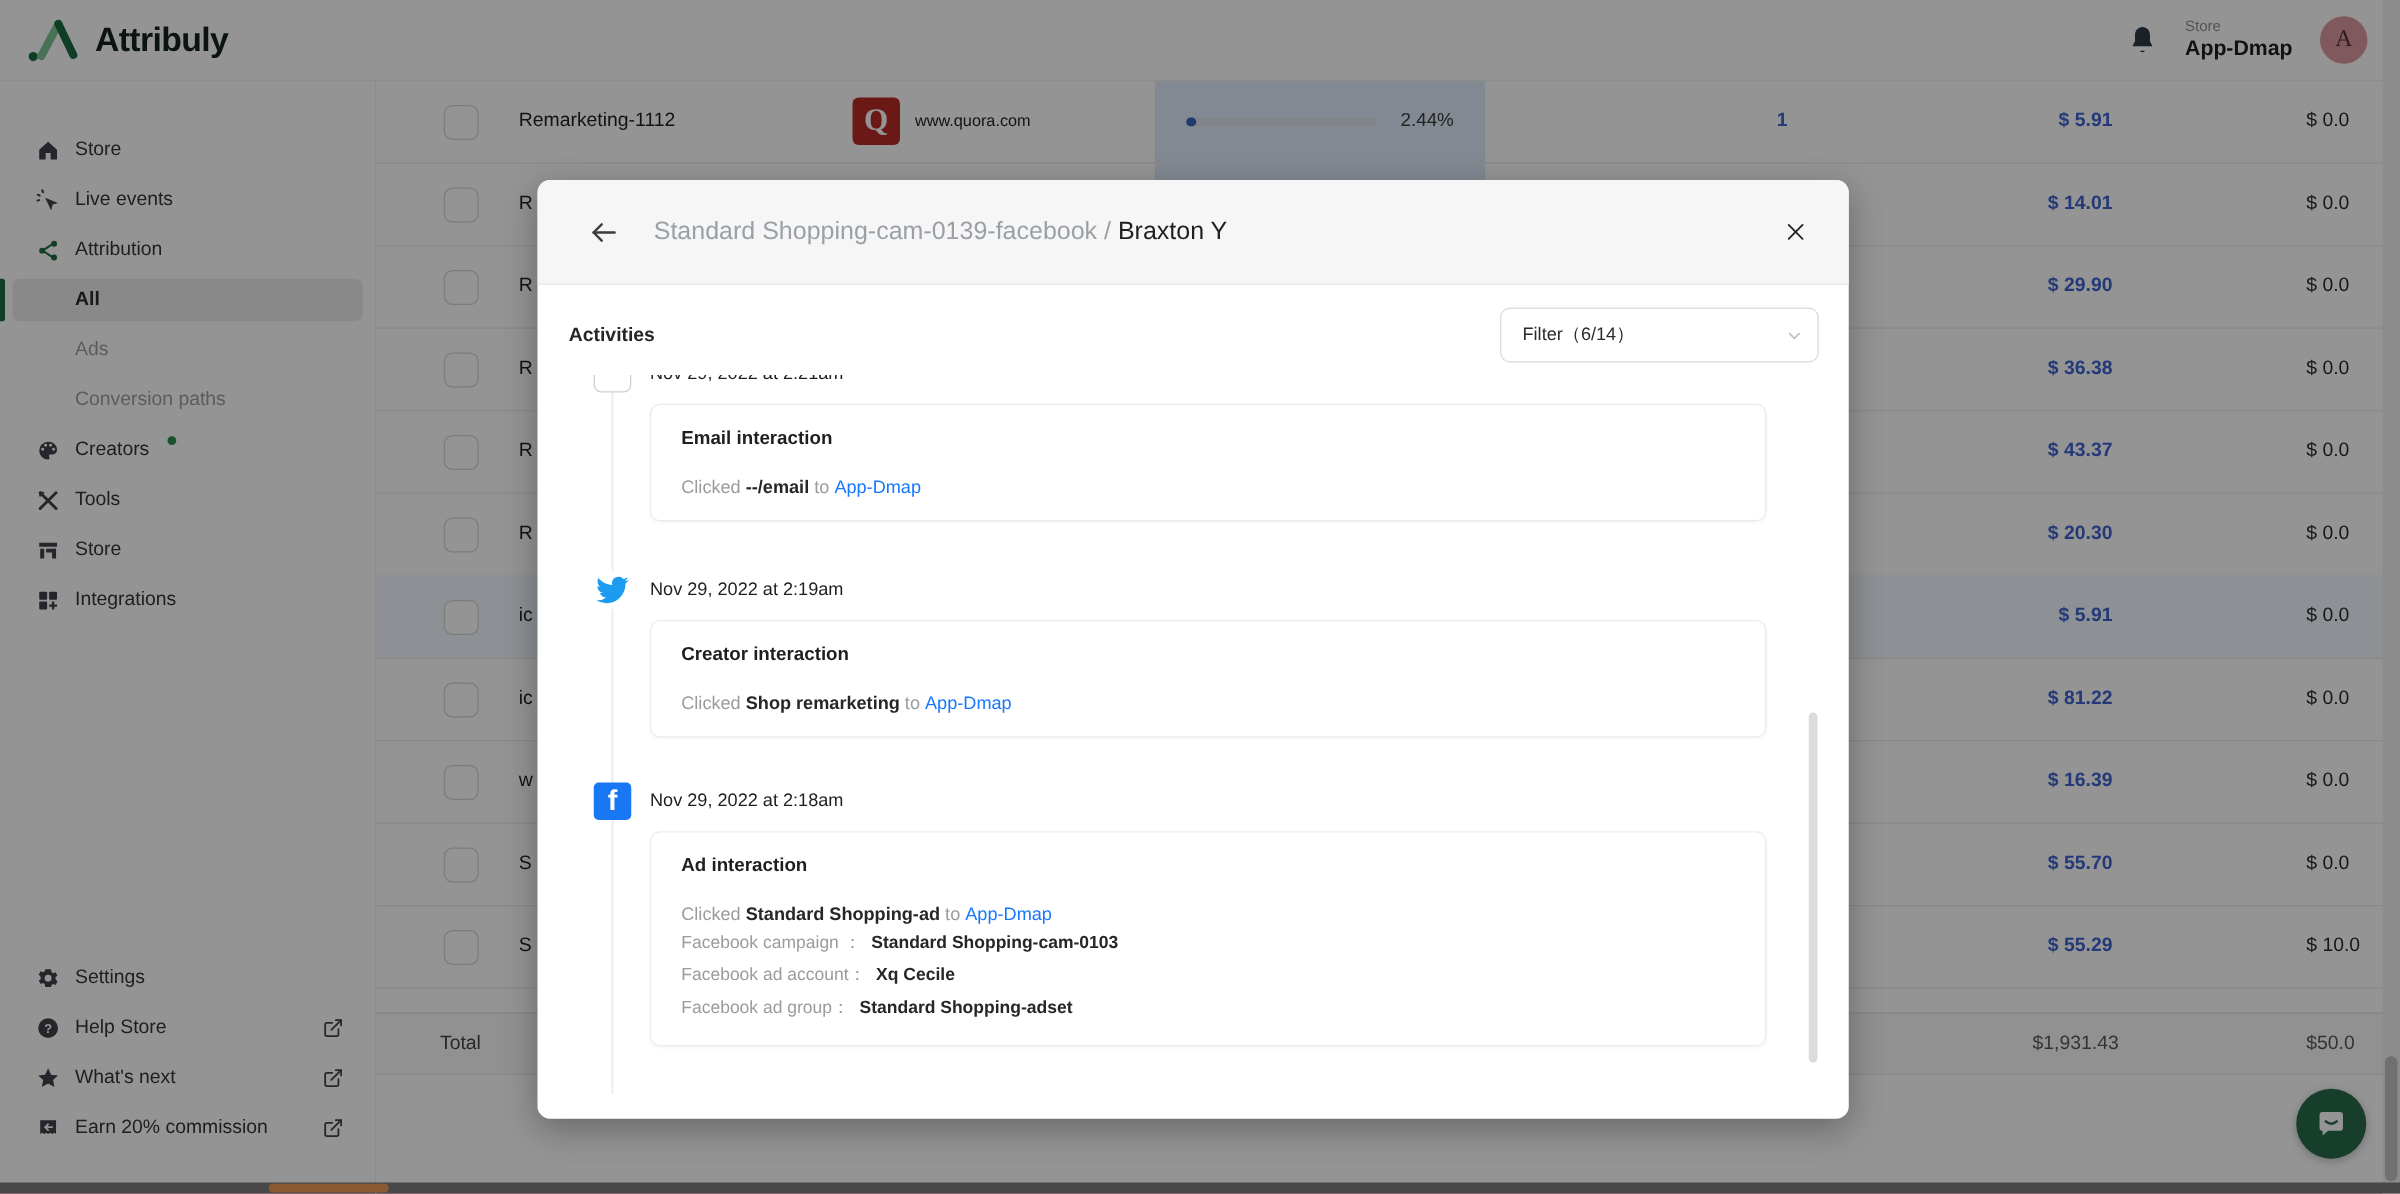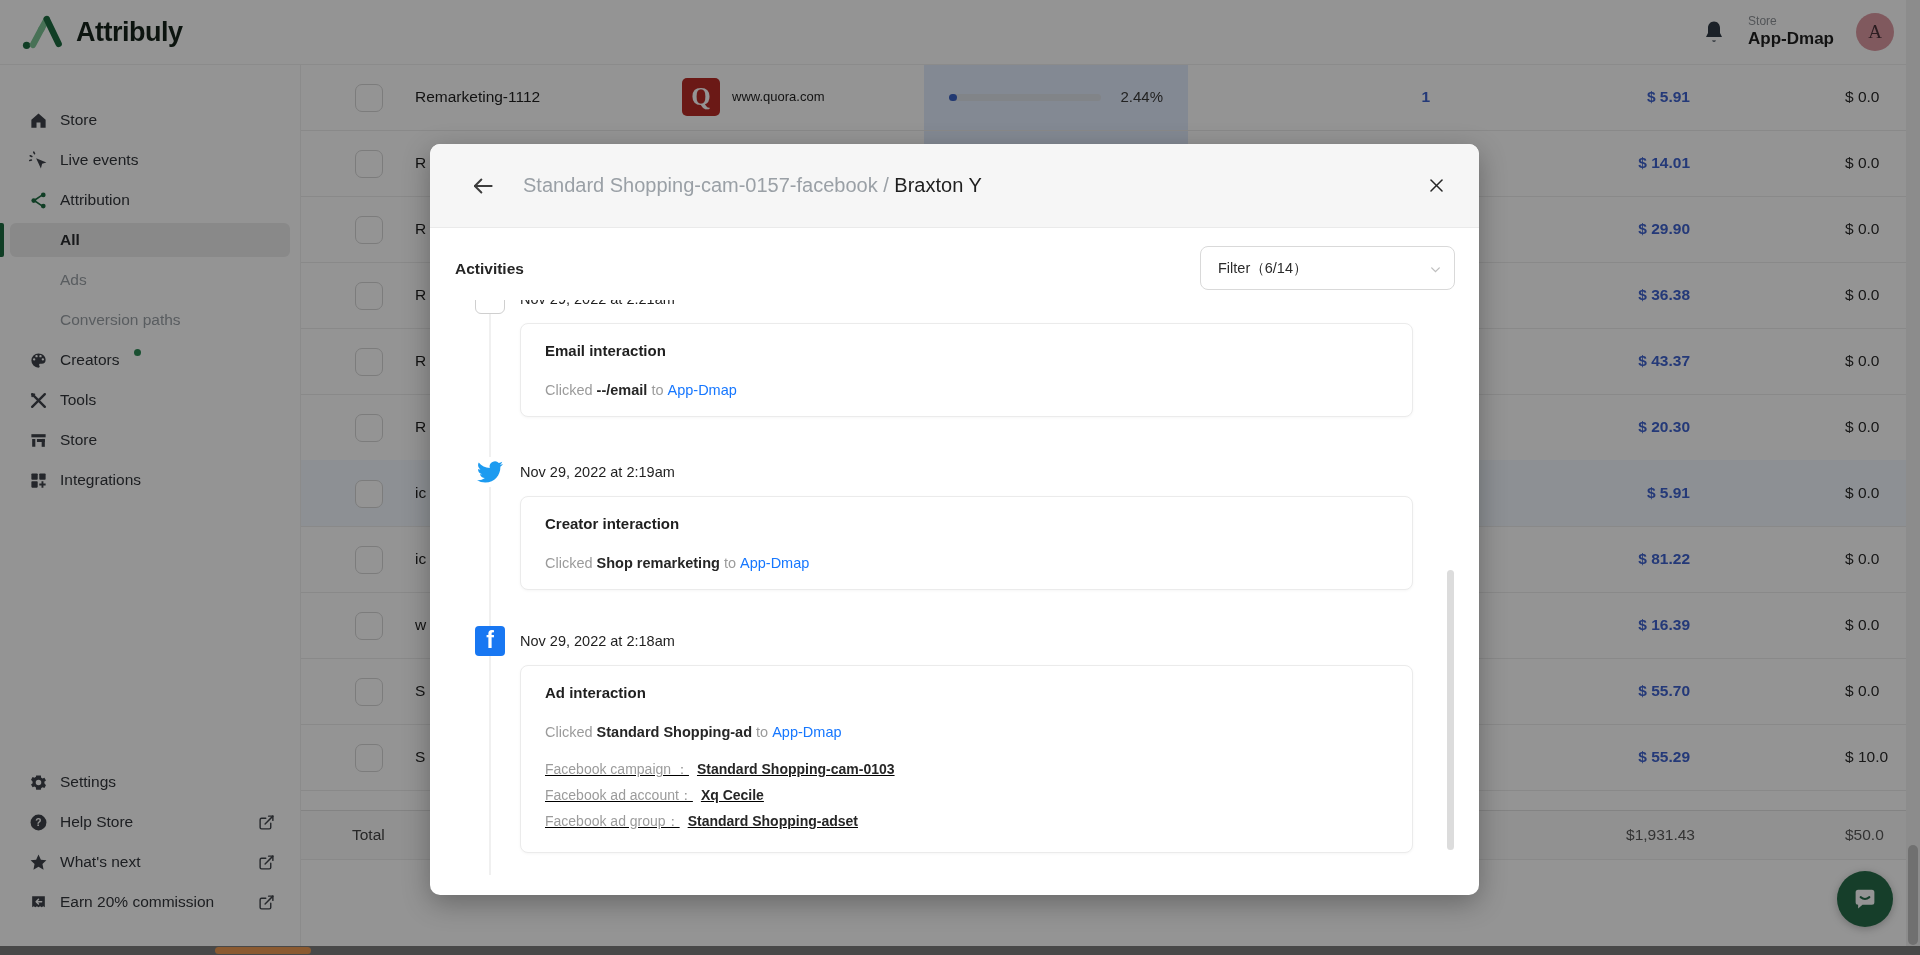--- a/index.html
+++ b/index.html
@@ -83,21 +83,21 @@
   .email-box{width:28px;height:28px;border:1.5px solid #cfcfcf;border-radius:6px;background:#fff;}
   .fb-box{width:30px;height:30px;border-radius:4px;background:#1877f2;color:#fff;display:flex;align-items:center;justify-content:center;
           font-weight:700;font-size:23px;line-height:1;padding-bottom:2px;box-sizing:border-box;}
   .tl-time{font-size:14.5px;color:#1f1f1f;}
   .tl-card{margin:9px 42px 0 65px;border:1px solid #ebebeb;border-radius:8px;background:#fff;
            box-shadow:0 1px 3px rgba(0,0,0,.04);padding:18px 24px;}
   .tc-title{font-size:15px;font-weight:700;color:#1f1f1f;}
   .tc-line{margin-top:23px;font-size:14.5px;color:#9b9b9b;}
   .tc-line .tgt{color:#262626;font-weight:700;}
   .tc-line a,.tc-line .dest{color:#1677ff;font-weight:500;text-decoration:none;cursor:pointer;}
-  .tc-details{margin-top:16px;text-decoration:underline;}
+  .tc-details{}
   .tc-drow{font-size:14px;line-height:26px;color:#9b9b9b;}
   .tc-drow .dval{color:#262626;font-weight:700;margin-left:8px;}
   .gap40{height:40px;} .gap36{height:36px;}
   .m-scroll{position:absolute;right:25px;top:426px;width:7px;height:280px;border-radius:4px;background:#dcdcdc;cursor:pointer;}
 </style>
 </head>
 <body>
 
 <div class="app">
 
@@ -378,21 +378,21 @@
   <div class="overlay"></div>
 
   <div class="modal">
     <div class="m-head">
       <span class="m-back">
         <svg width="26" height="26" viewBox="0 0 24 24" fill="none" stroke="#3d3d3d" stroke-width="1.8" stroke-linecap="round" stroke-linejoin="round">
           <line x1="20" y1="12" x2="4.5" y2="12"></line>
             <polyline points="10.5 6 4.5 12 10.5 18"></polyline>
         </svg>
       </span>
-      <span class="m-title"><span>Standard Shopping-cam-0157-facebook / </span><span class="who">Braxton Y</span></span>
+      <span class="m-title"><span>Standard Shopping-cam-0139-facebook / </span><span class="who">Braxton Y</span></span>
       <span class="m-close">
         <svg width="19" height="19" viewBox="0 0 24 24" stroke="#262626" stroke-width="1.9" stroke-linecap="round">
           <line x1="5" y1="5" x2="19" y2="19"></line>
             <line x1="19" y1="5" x2="5" y2="19"></line>
         </svg>
       </span>
     </div>
 
     <span class="m-activities">Activities</span>
 

